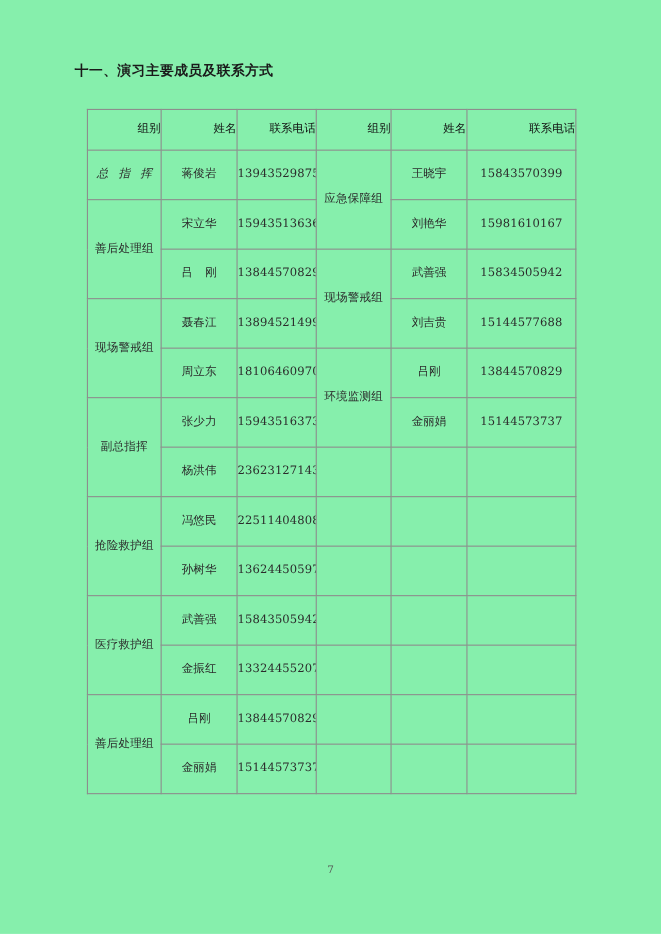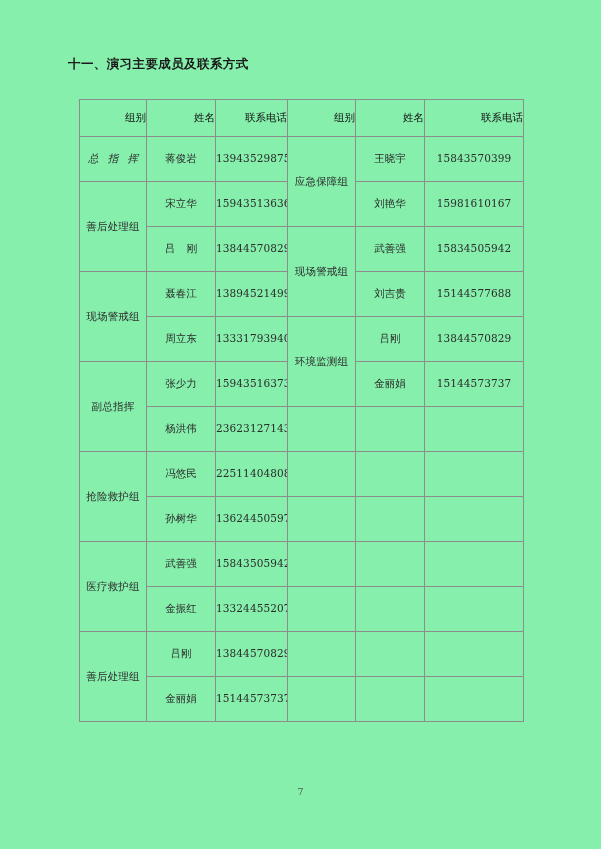--- a/index.html
+++ b/index.html
@@ -154,21 +154,21 @@
           </tr>
           <tr>
             <td class="group-cell" rowspan="2">现场警戒组</td>
             <td class="name-cell">聂春江</td>
             <td class="phone-cell">13894521499</td>
             <td class="name-cell">刘吉贵</td>
             <td class="phone-cell">15144577688</td>
           </tr>
           <tr>
             <td class="name-cell">周立东</td>
-            <td class="phone-cell">13331793940</td>
+            <td class="phone-cell">18106460970</td>
             <td class="group-cell" rowspan="2">环境监测组</td>
             <td class="name-cell">吕刚</td>
             <td class="phone-cell">13844570829</td>
           </tr>
           <tr>
             <td class="group-cell" rowspan="2">副总指挥</td>
             <td class="name-cell">张少力</td>
             <td class="phone-cell">15943516373</td>
             <td class="name-cell">金丽娟</td>
             <td class="phone-cell">15144573737</td>

